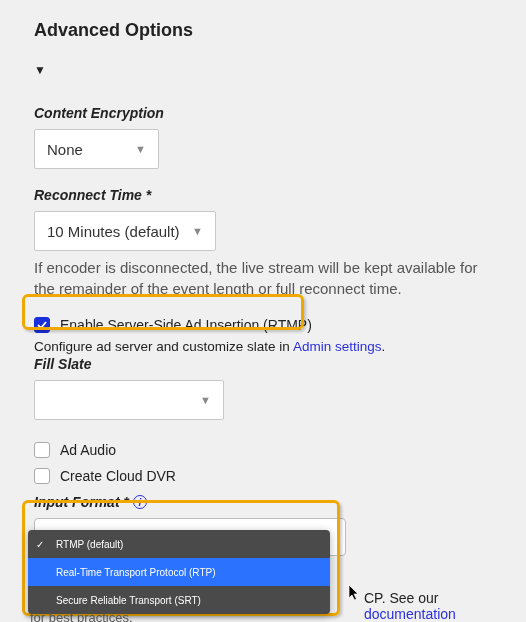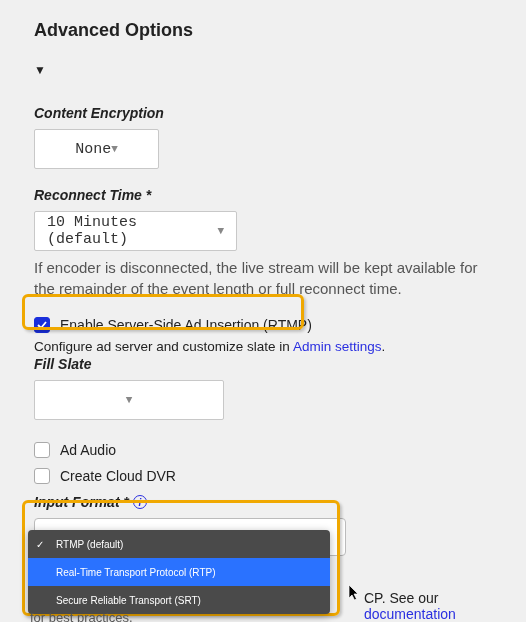--- a/index.html
+++ b/index.html
@@ -37,29 +37,28 @@
     color: #555;
     line-height: 1.4;
     margin-top: 6px;
   }
   .select {
     border: 1px solid #c8c8c8;
     background: #fff;
     height: 40px;
     display: flex;
     align-items: center;
-    justify-content: center;
+    justify-content: space-between;
     padding: 0 12px;
     font-size: 15px;
     color: #333;
     border-radius: 2px;
-    font-family: Liberation Mono, monospace;
   }
   .select.small { width: 125px; }
-  .select.medium { width: 203px; }
+  .select.medium { width: 182px; }
   .select.mediumL { width: 190px; }
   .select .tri {
     font-size: 11px;
     color: #888;
   }
   .block { margin-bottom: 18px; }
   .highlight-box {
     position: absolute;
     border: 3px solid #f0a800;
     border-radius: 6px;

